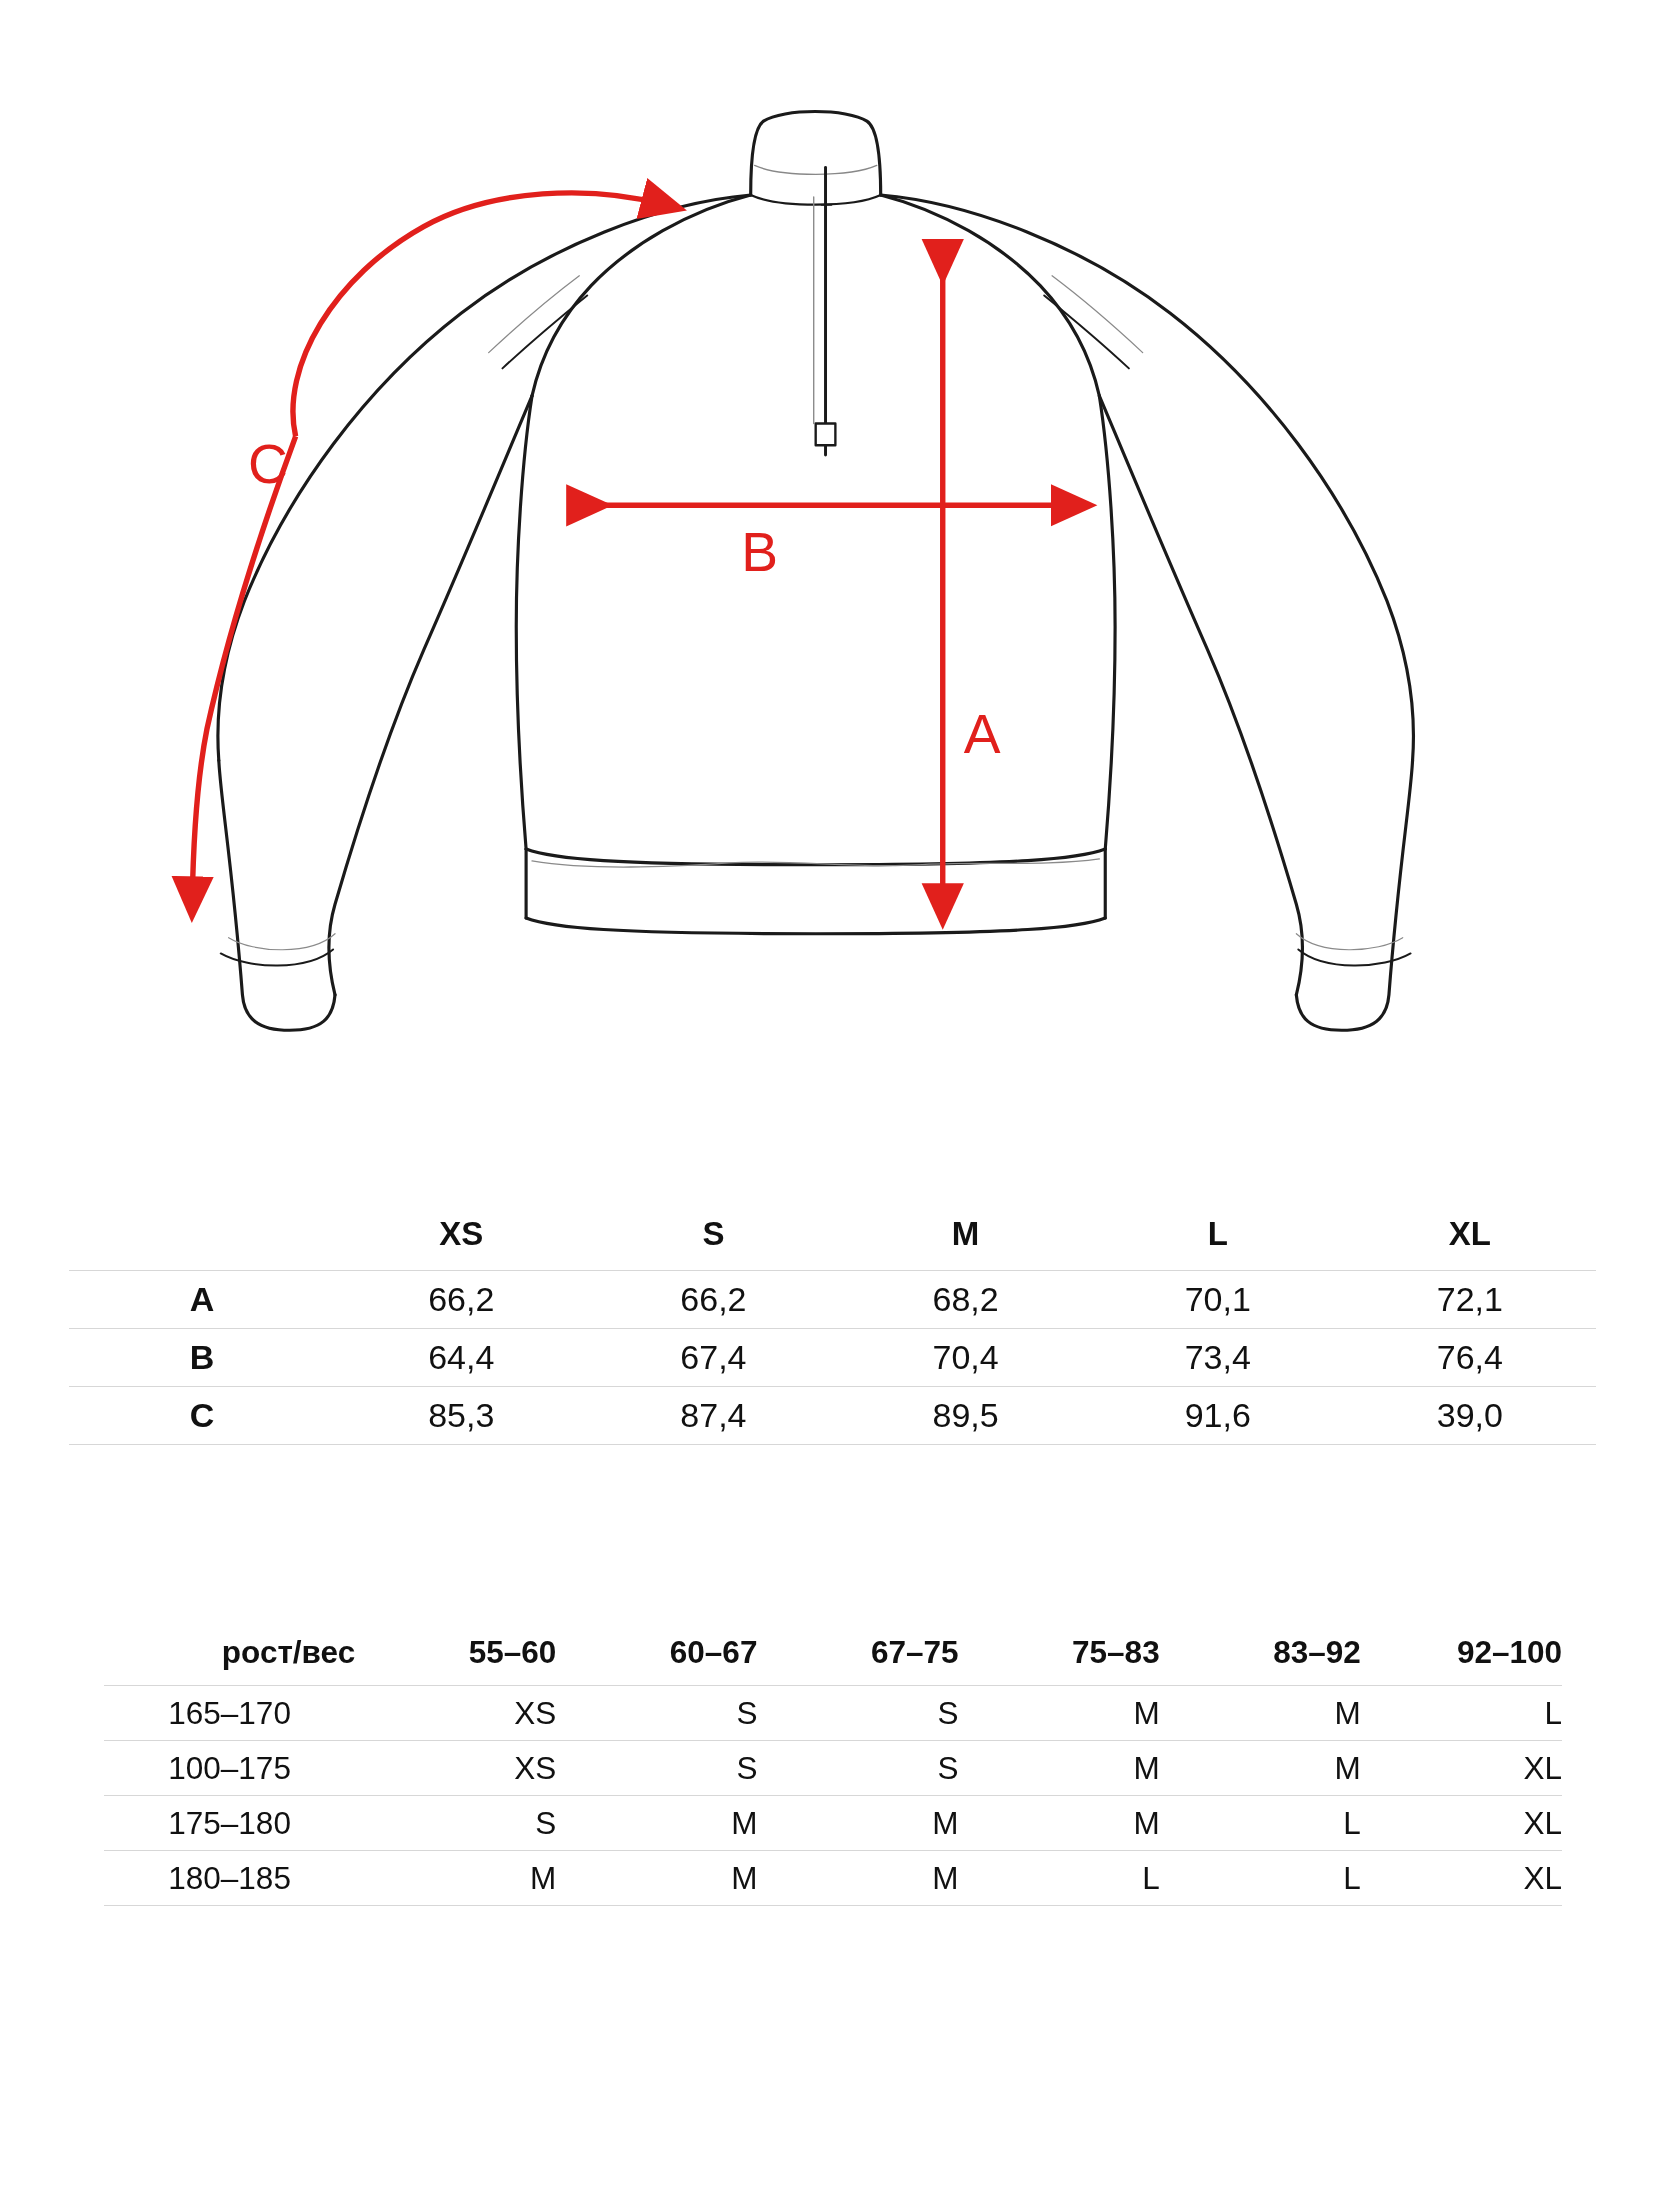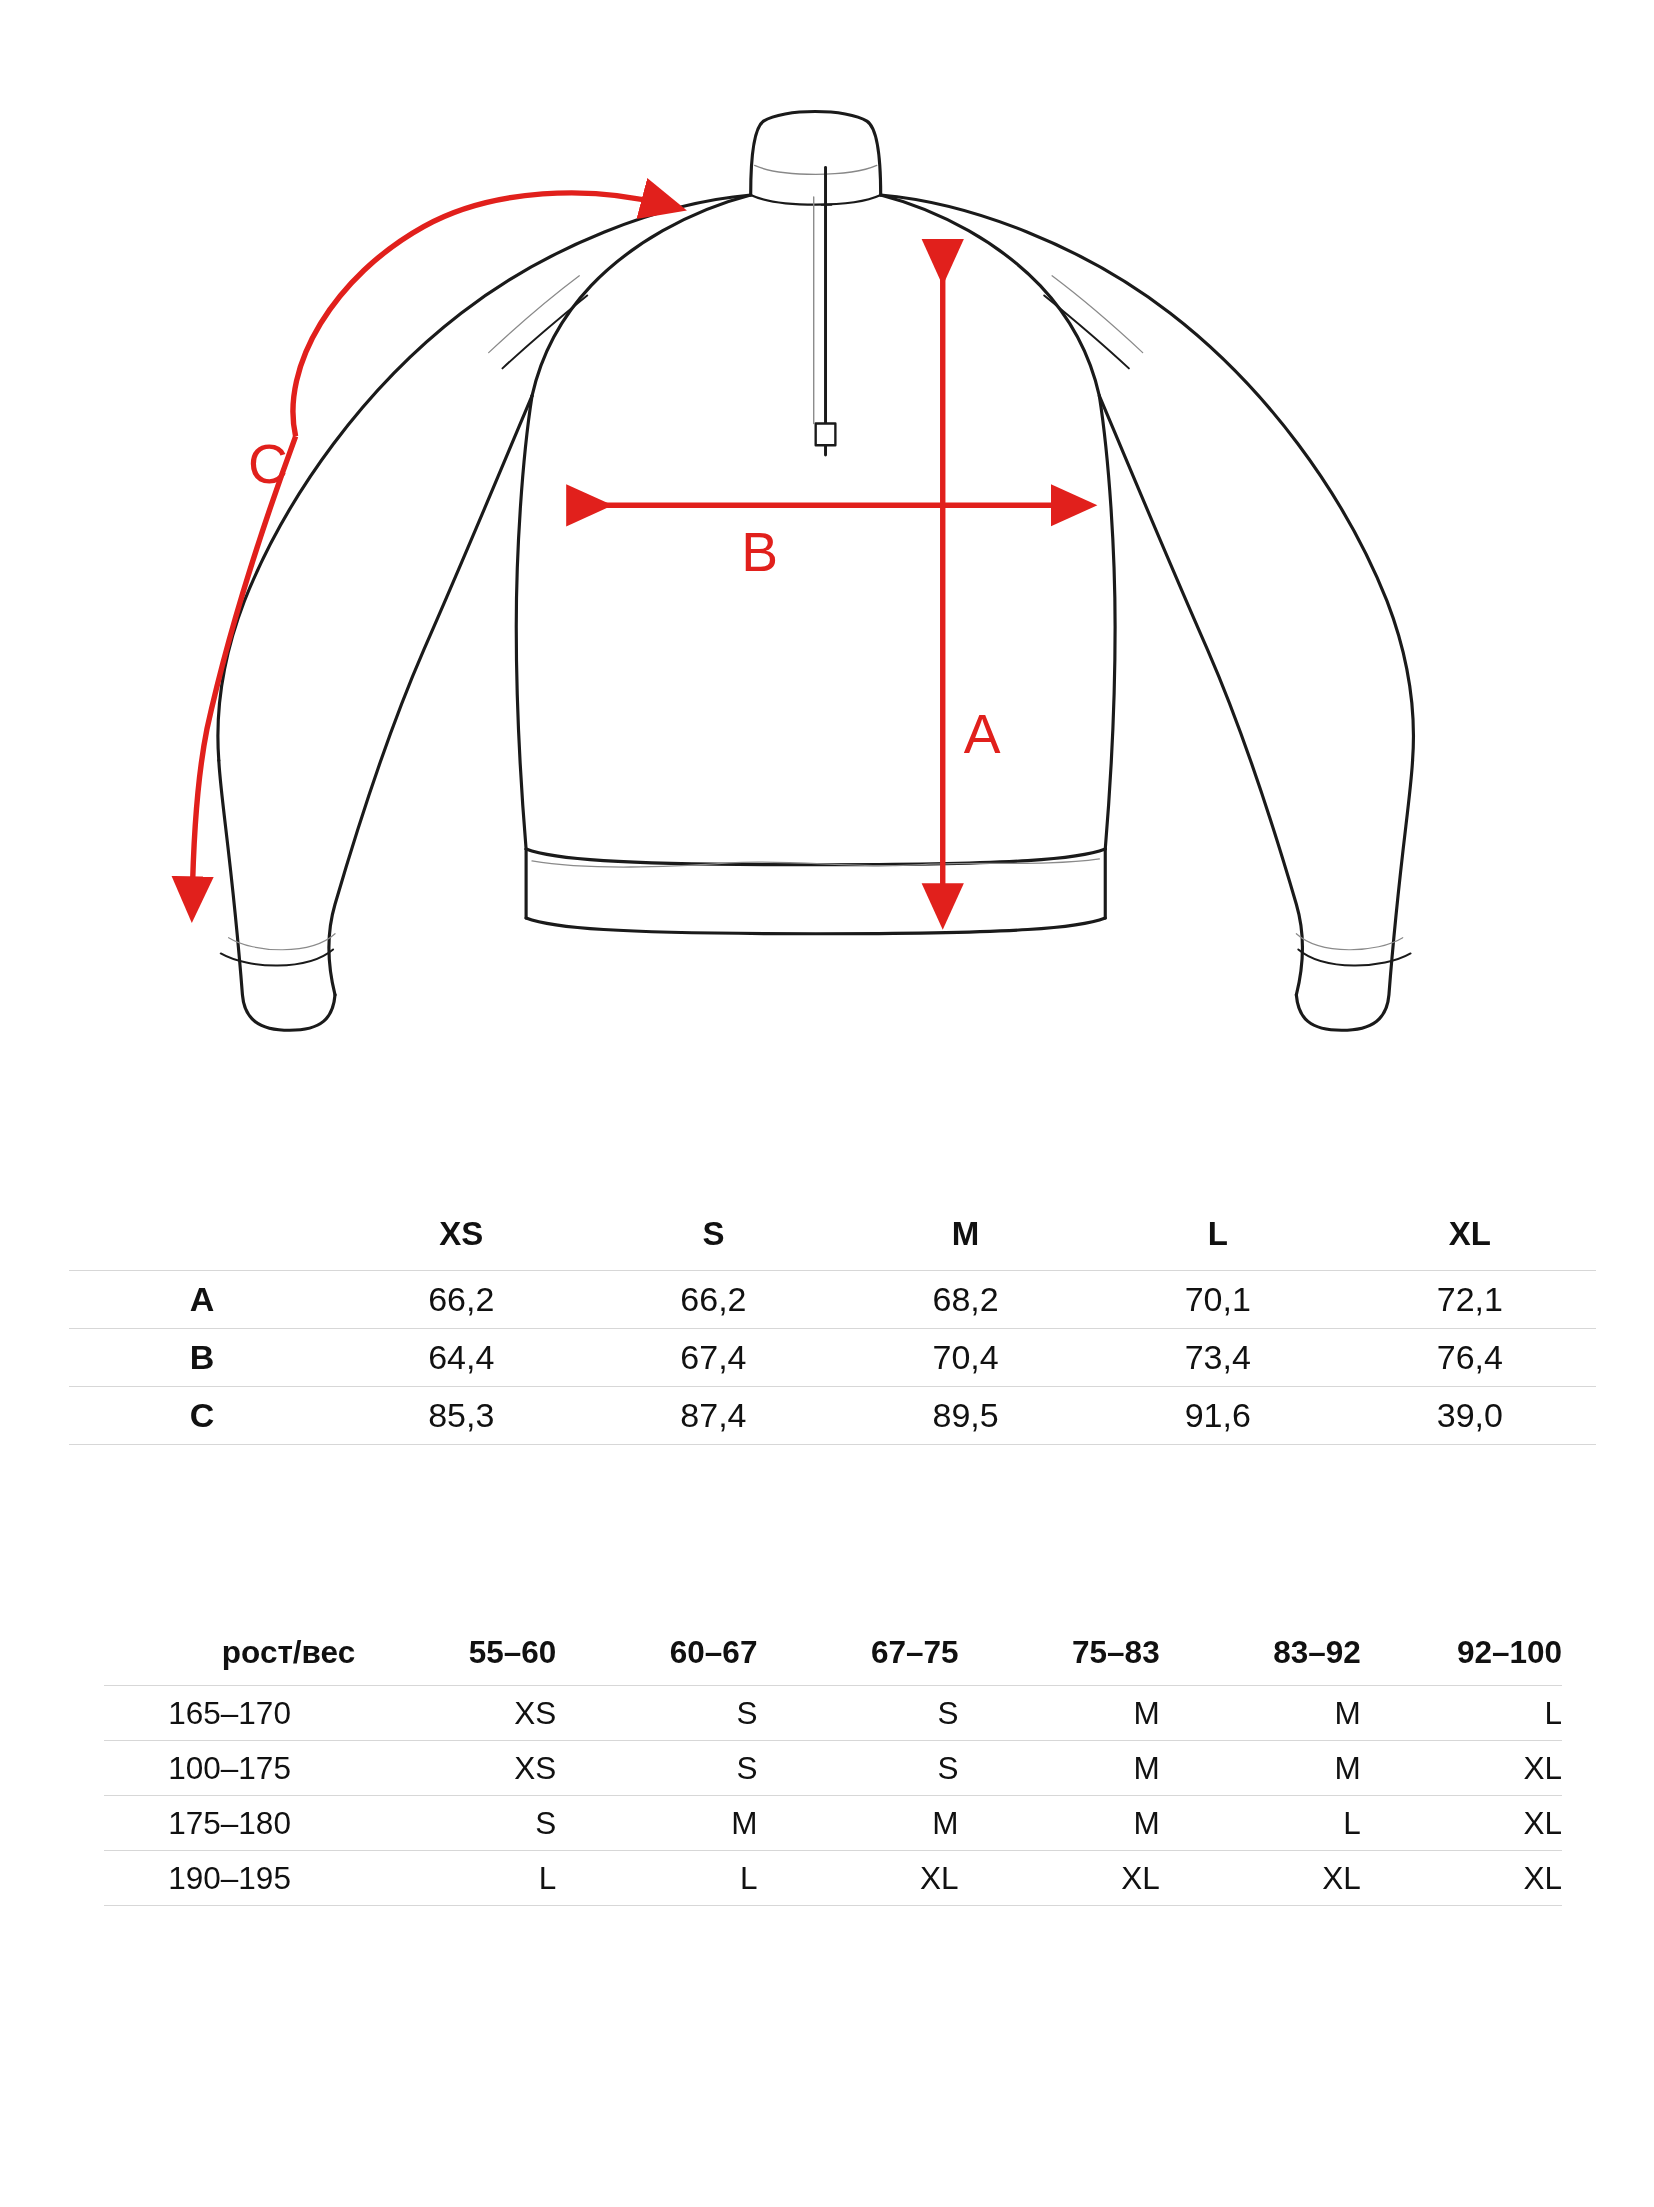--- a/index.html
+++ b/index.html
@@ -285,24 +285,24 @@
       <tr>
         <td class="rowhead">175–180</td>
         <td>S</td>
         <td>M</td>
         <td>M</td>
         <td>M</td>
         <td>L</td>
         <td>XL</td>
       </tr>
       <tr>
-        <td class="rowhead">190–195</td>
+        <td class="rowhead">180–185</td>
+        <td>M</td>
+        <td>M</td>
+        <td>M</td>
         <td>L</td>
         <td>L</td>
         <td>XL</td>
-        <td>XL</td>
-        <td>XL</td>
-        <td>XL</td>
       </tr>
     </tbody>
   </table>
 </div>
 
 
 </body></html>

